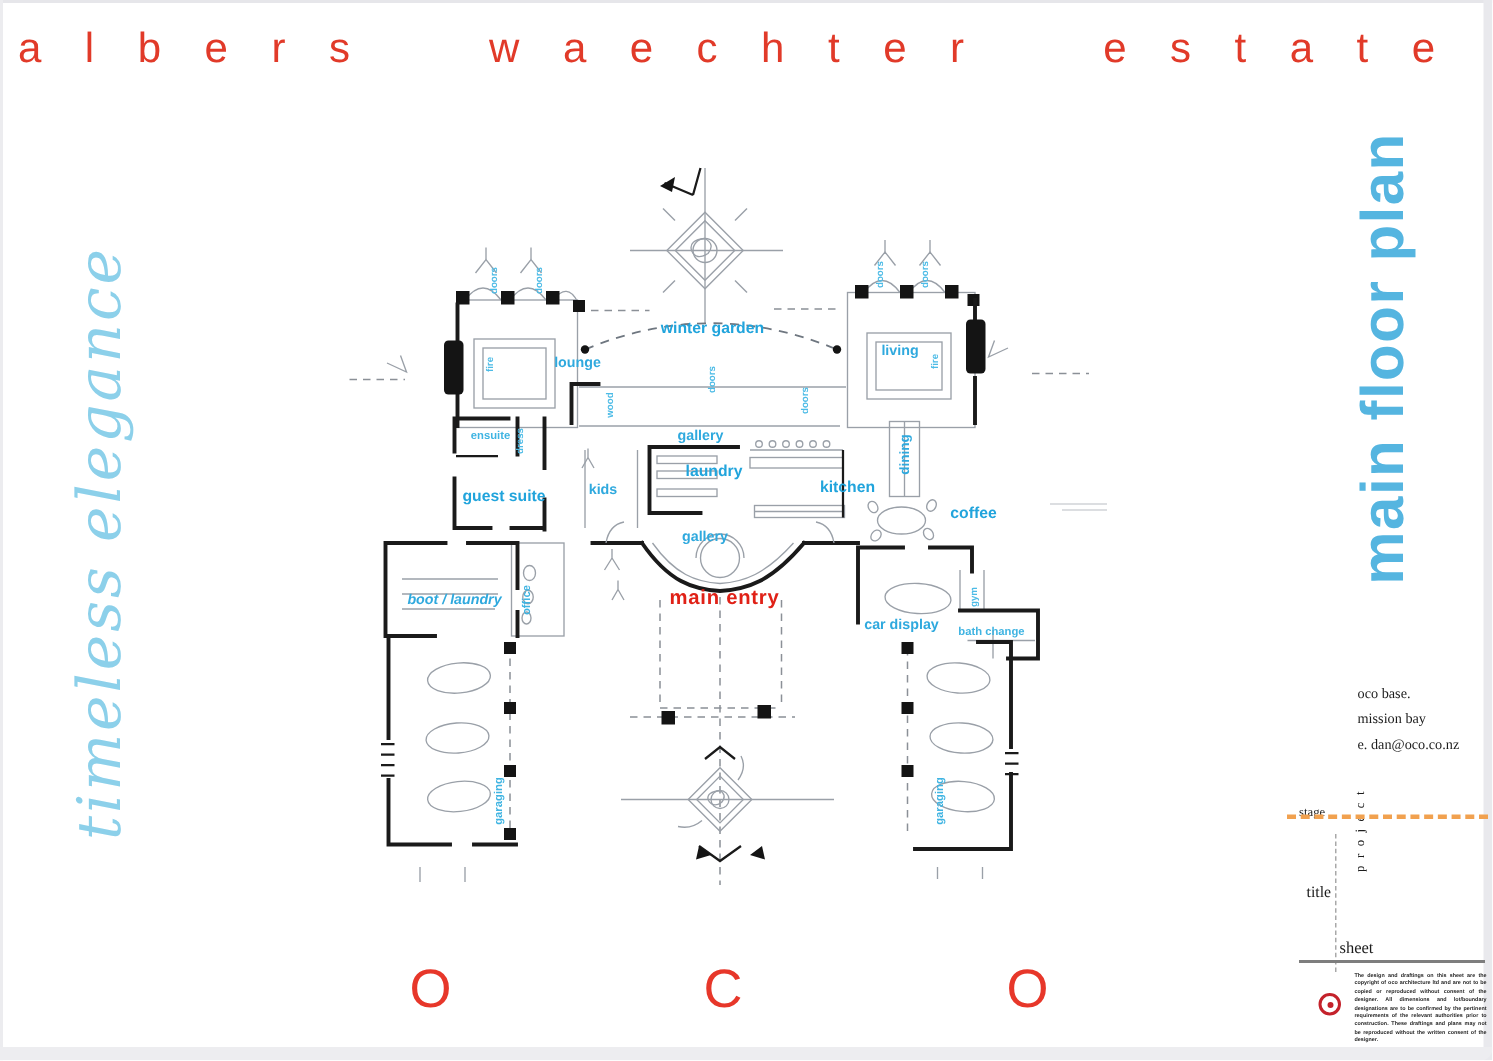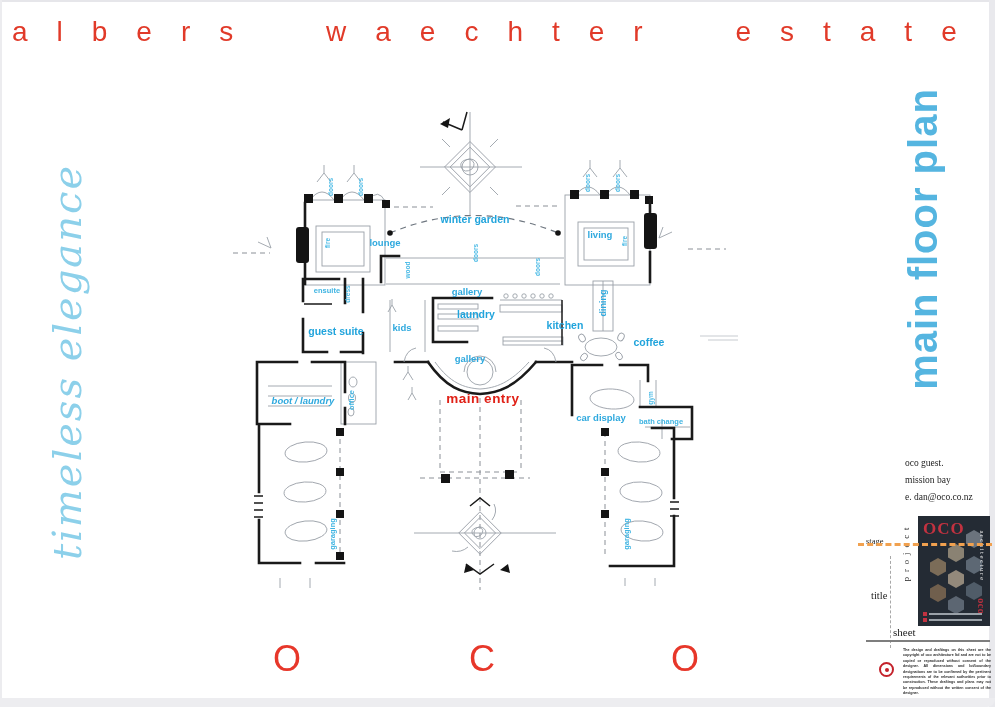--- a/index.html
+++ b/index.html
@@ -303,53 +303,30 @@
       <span class="plabel s2" style="left: 661px; top: 421px; transform: translate(-50%, -50%);">bath change</span>
       <span class="plabel s2" style="left: 332px; top: 534px; transform: translate(-50%, -50%) rotate(-90deg);">garaging</span>
       <span class="plabel s2" style="left: 626px; top: 534px; transform: translate(-50%, -50%) rotate(-90deg);">garaging</span>
     </div>
 
   <span class="foot-letter" style="left:273px;">O</span>
   <span class="foot-letter" style="left:469px;">C</span>
   <span class="foot-letter" style="left:671px;">O</span>
 
   <div class="tb contact">
-    <div>oco guest.</div>
+    <div>oco base.</div>
     <div>mission bay</div>
     <div>e.  dan@oco.co.nz</div>
   </div>
 
   <div class="tb stage-label">stage</div>
   <div class="dash-orange"></div>
   <div class="tb project-vert">project</div>
   <div class="vline-dash"></div>
   <div class="tb title-label">title</div>
   <div class="tb sheet-label">sheet</div>
   <div class="sheet-line"></div>
 
-  <div class="brand-card">
-    <div class="card-brand">OCO</div>
-    <div class="hex" style="left:48px;top:14px;background:#6b737d;"></div>
-    <div class="hex" style="left:30px;top:28px;background:#8a8273;"></div>
-    <div class="hex" style="left:48px;top:40px;background:#5d6874;"></div>
-    <div class="hex" style="left:12px;top:42px;background:#7b6c58;"></div>
-    <div class="hex" style="left:30px;top:54px;background:#93897b;"></div>
-    <div class="hex" style="left:48px;top:66px;background:#505c68;"></div>
-    <div class="hex" style="left:12px;top:68px;background:#705f4d;"></div>
-    <div class="hex" style="left:30px;top:80px;background:#5c6672;"></div>
-    <div class="card-arch">architecture</div>
-    <div class="card-oco-vert">oco</div>
-    <div class="card-foot">
-      <div class="row">
-          <div class="sq"></div>
-          <div class="ln"></div>
-        </div>
-      <div class="row">
-          <div class="sq"></div>
-          <div class="ln"></div>
-        </div>
-    </div>
-  </div>
 
   <div class="reg-icon"></div>
   <div class="disclaimer">The design and draftings on this sheet are the copyright of oco architecture ltd and are not to be copied or reproduced without consent of the designer. All dimensions and lot/boundary designations are to be confirmed by the pertinent requirements of the relevant authorities prior to construction. These draftings and plans may not be reproduced without the written consent of the designer.</div>
 
 </div>
 
 </body></html>

